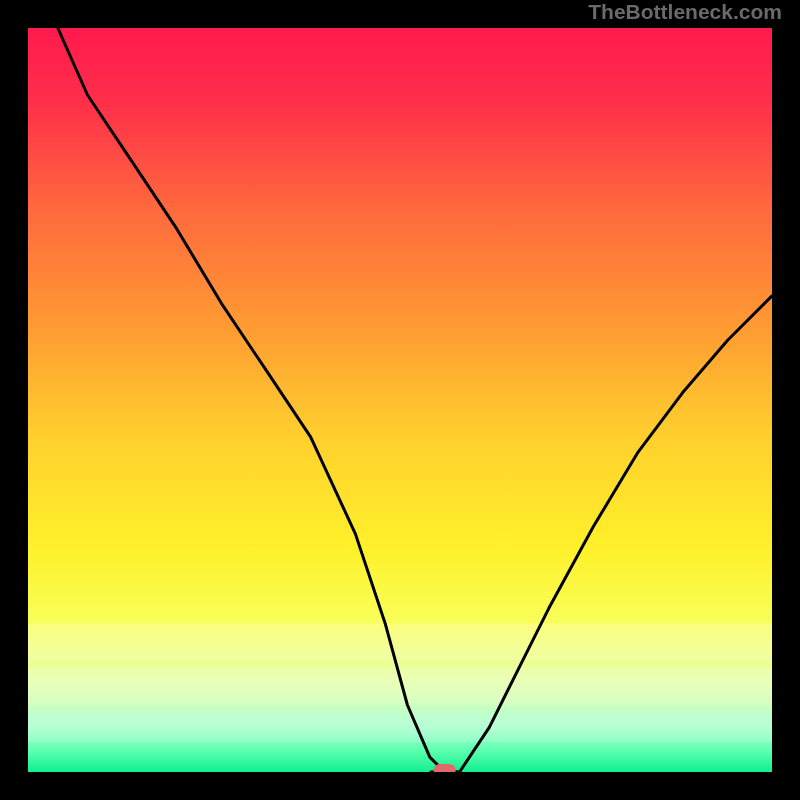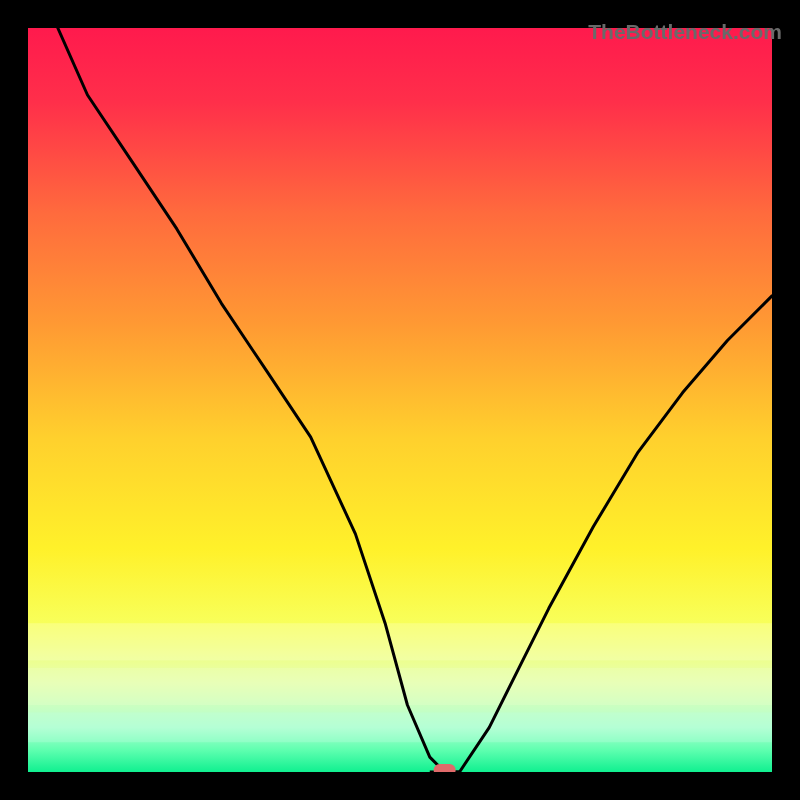--- a/index.html
+++ b/index.html
@@ -12,21 +12,21 @@
     overflow: hidden;
   }
   .outer {
     position: relative;
     width: 800px;
     height: 800px;
     background: #000;
   }
   .watermark {
     position: absolute;
-    top: 20px;
+    top: 0;
     right: 18px;
     color: #6a6a6a;
     font-size: 21px;
     font-weight: 600;
     z-index: 10;
     user-select: none;
   }
   .plot {
     position: absolute;
     left: 28px;

